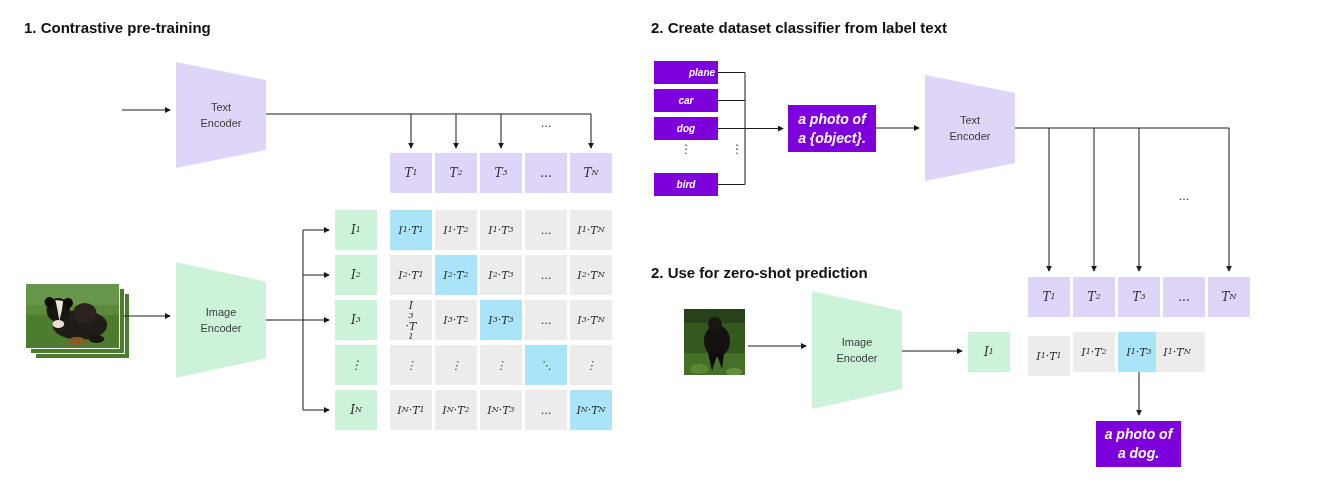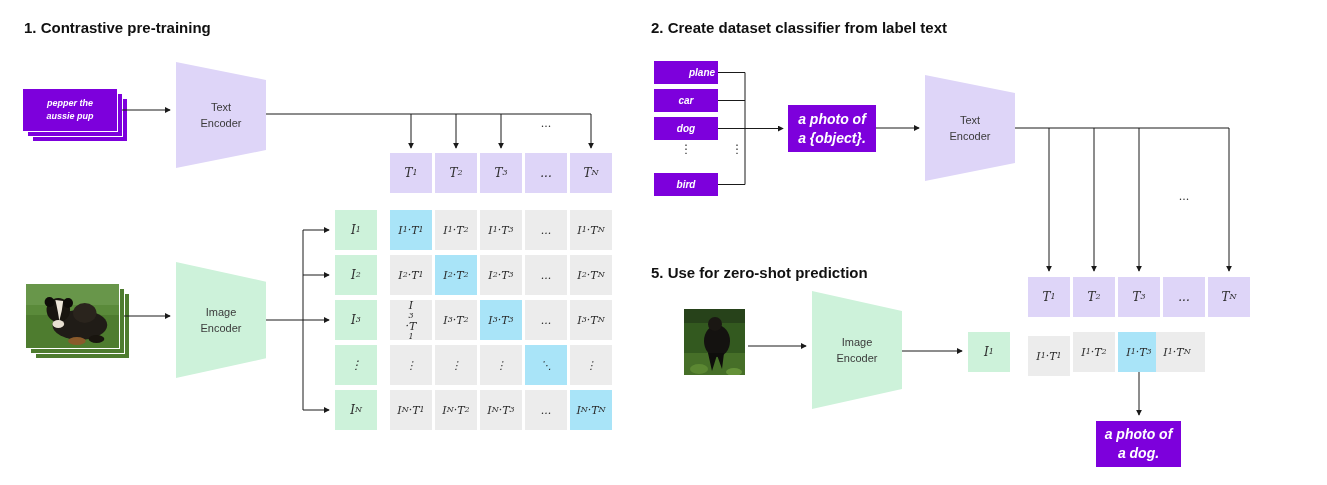--- a/index.html
+++ b/index.html
@@ -91,29 +91,22 @@
       <path d="M1139,128 V271" marker-end="url(#ah)"></path>
 
       <path d="M748,346 H806" marker-end="url(#ah)"></path>
       <path d="M902,351 H962" marker-end="url(#ah)"></path>
       <path d="M1139,372 V415" marker-end="url(#ah)"></path>
     </g>
   </svg>
 
   <div class="title" style="left:24px; top:19px;">1. Contrastive pre-training</div>
   <div class="title" style="left:651px; top:19px;">2. Create dataset classifier from label text</div>
-  <div class="title" style="left:651px; top:264px;">5. Use for zero-shot prediction</div>
-
-  <div class="stack" style="left:22px; top:88px; width:106px; height:54px;">
-    <div class="layer" style="left:10px; top:10px; width:96px; height:44px;"></div>
-    <div class="layer" style="left:5px; top:5px; width:96px; height:44px;"></div>
-    <div class="layer front" style="left:0; top:0; width:96px; height:44px;">
-      <div class="ptext">pepper the aussie pup</div>
-    </div>
-  </div>
+  <div class="title" style="left:651px; top:264px;">2. Use for zero-shot prediction</div>
+
 
   <div class="trap lavender" style="left:176px; top:62px; width:90px; height:106px;">
     <span>Text Encoder</span>
   </div>
 
   <div class="stack" style="left:25px; top:283px; width:106px; height:77px;">
     <div class="layer photo" style="left:10px; top:10px; width:95px; height:66px;"></div>
     <div class="layer photo" style="left:5px; top:5px; width:95px; height:66px;"></div>
     <div class="layer photo front" style="left:0; top:0; width:95px; height:66px;">
       <svg viewBox="0 0 95 66" width="95" height="66" preserveAspectRatio="none">

